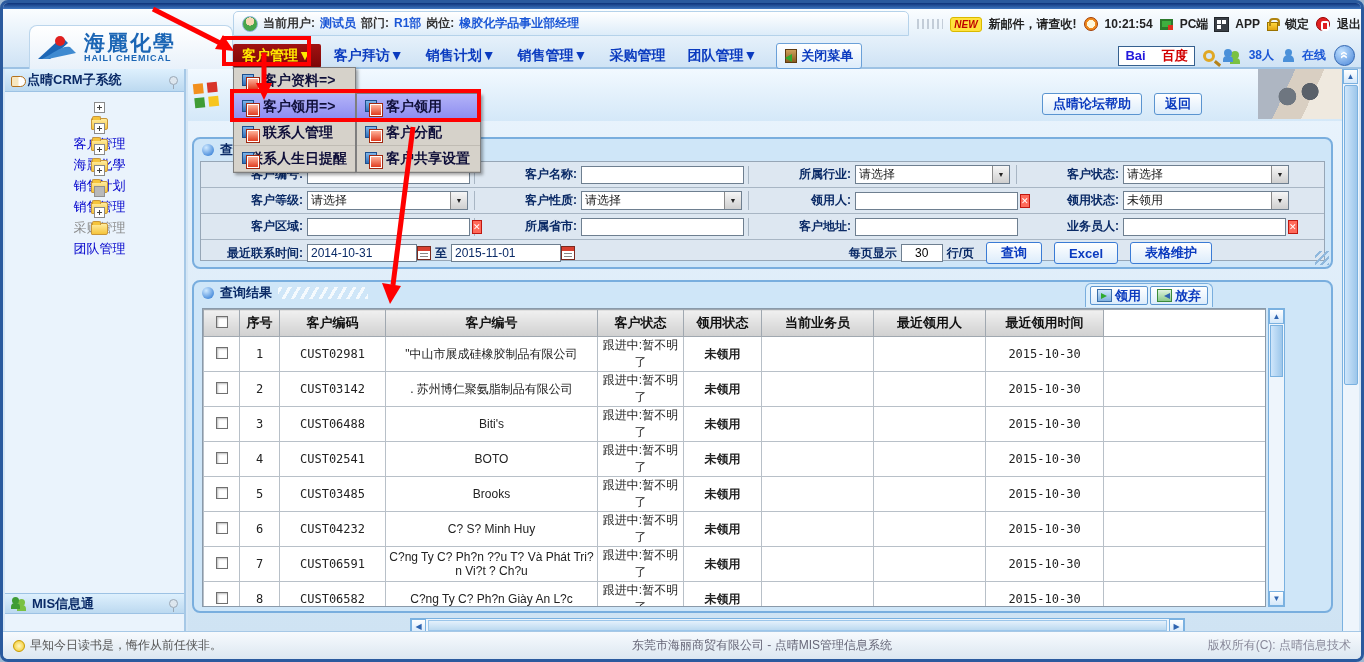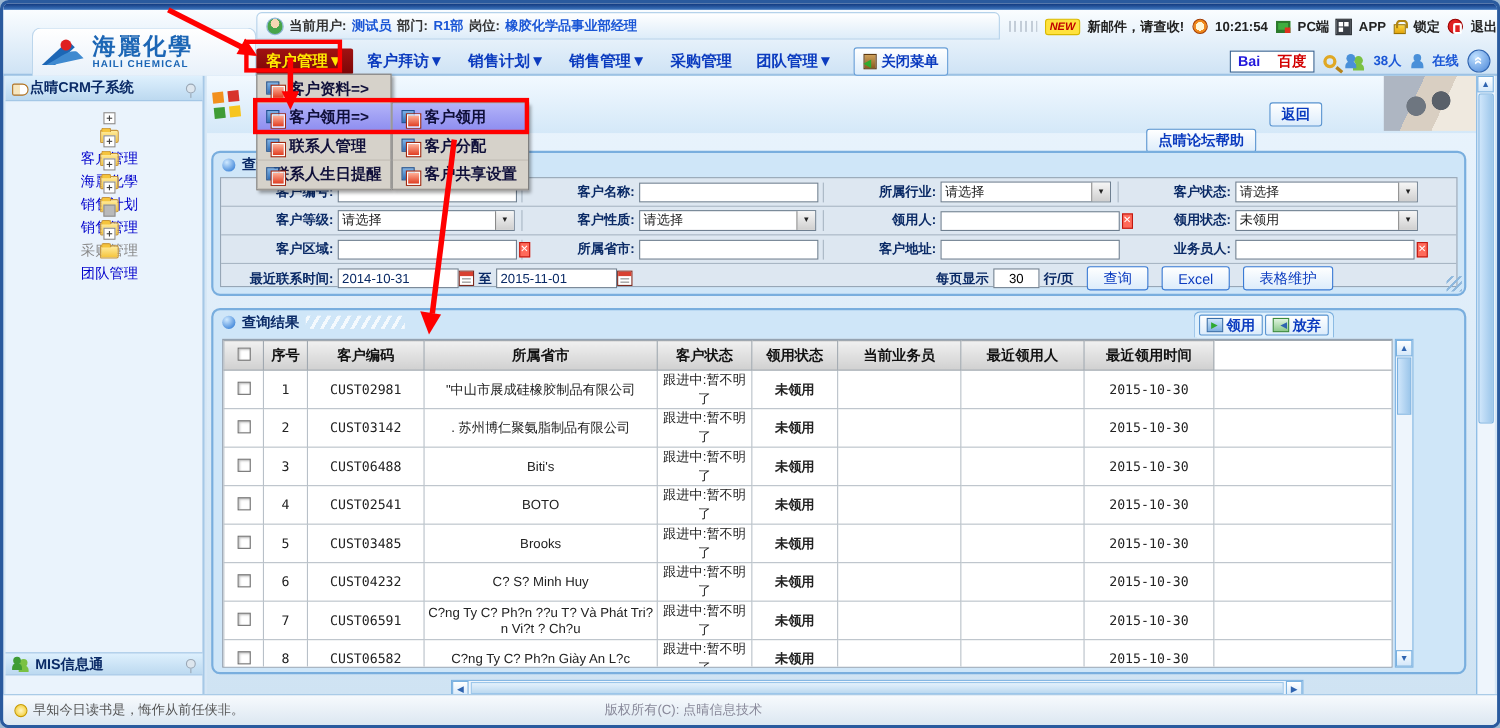--- a/index.html
+++ b/index.html
@@ -126,21 +126,21 @@
     background:linear-gradient(#eaf4fd,#cfe3f3); overflow:hidden;}
   .band { position:absolute; left:0; top:0; right:17px; height:52px;
     background:linear-gradient(#f2f9ff,#d4e8f8); }
   .photo { position:absolute; right:0; top:0; width:84px; height:50px;
     background: radial-gradient(circle at 35% 55%, #6e7680 0 14%, transparent 15%),
                 radial-gradient(circle at 62% 45%, #596069 0 14%, transparent 15%),
                 linear-gradient(115deg,#aeb6c2 0 35%, #d9cfc2 35% 62%, #efe9df 62%); }
   .band-btn { position:absolute; top:24px; height:22px; background:linear-gradient(#ffffff,#dcecfb);
     border:1px solid #5a94d0; border-radius:3px; color:#0b3bbf; font-weight:bold; font-size:13px;
     display:flex; align-items:center; padding:0 10px; cursor:pointer;}
-  .help-btn { right:200px;margin-top:24px; }
+  .help-btn { right:200px; }
   .back-btn { right:140px; }
 
   .right-scroll { position:absolute; right:0; top:0; width:17px; bottom:0;
     background:#eef5fc; border-left:1px solid #7ab1e0;}
   .scroll-btn { width:15px; height:15px; background:linear-gradient(#ffffff,#d4e8fa); border:1px solid #7ab1e0;
     color:#2f64b0; font-size:8px; display:flex; align-items:center; justify-content:center; cursor:pointer;}
   .scroll-btn.up::after { content:"\25B2"; } .scroll-btn.down::after { content:"\25BC"; }
   .scroll-btn.left::after { content:"\25C0"; } .scroll-btn.right::after { content:"\25B6"; }
   .right-scroll .thumb { position:absolute; left:1px; top:16px; width:14px; height:300px;
     background:linear-gradient(90deg,#cfe6fb,#9cc6ea); border:1px solid #7ab1e0; border-radius:2px;}
@@ -161,21 +161,21 @@
   .fcell { width:168px; display:flex; align-items:center; gap:2px; padding-right:6px;}
   .fcell.sep { border-right:1px solid #a8b6c4; }
   .tinput { height:18px; background:#fff; border:1px solid #6e7f90; flex:1; font-size:12px; padding:0 3px; color:#0a2a66;}
   .sel { height:19px; background:#fff; border:1px solid #6e7f90; flex:1; display:flex; align-items:center;}
   .sel .selval { flex:1; padding:0 3px; color:#222; }
   .selbtn { width:17px; align-self:stretch; background:linear-gradient(#f6f6f6,#cfcfcf); border-left:1px solid #8a8a8a; display:flex; align-items:center; justify-content:center; font-size:7px; color:#222; cursor:pointer;}
   .selbtn::after { content:"\25BC"; }
   .dinput { width:110px; height:18px; background:#fff; border:1px solid #6e7f90; font-size:12px; padding:0 3px; color:#0a2a66;}
   .pp-input { width:42px; height:18px; background:#fff; border:1px solid #6e7f90; text-align:center; font-size:12px;}
   .form-btn { height:22px; background:linear-gradient(#ffffff,#dcecfb); border:1px solid #3a7bd5; border-radius:3px;
-    color:#0b3bbf; font-weight:normal; font-size:13px; padding:0 14px; margin-left:12px; cursor:pointer;}
+    color:#0b3bbf; font-weight:bold; font-size:13px; padding:0 14px; margin-left:12px; cursor:pointer;}
 
   .results-panel { left:4px; top:211px; width:1141px; height:333px; }
   .res-tab { position:absolute; right:118px; top:1px; height:24px; display:flex; gap:2px; align-items:center;
     background:#dff0fc; border:1px solid #79aede; border-bottom:none; border-radius:6px 6px 0 0; padding:0 4px; z-index:3;}
   .res-btn { display:flex; align-items:center; gap:3px; height:19px; background:linear-gradient(#ffffff,#dcecfb);
     border:1px solid #5a94d0; border-radius:2px; color:#0b3bbf; font-weight:bold; font-size:13px; padding:0 6px; cursor:pointer;}
 
   .tbl-wrap { position:absolute; left:8px; top:26px; width:1064px; bottom:4px; overflow:hidden; background:#fff; border:1px solid #8a9aaa;}
   table.res { border-collapse:collapse; width:1062px; table-layout:fixed; }
   table.res th { background:linear-gradient(#f0f0f0,#d0d0d0); border:1px solid #a0a8b0; color:#111;
@@ -475,21 +475,21 @@
               <col style="width:112px">
               <col style="width:112px">
             <col style="width:118px">
               <col style="width:162px">
           </colgroup>
           <thead>
             <tr>
               <th><span class="cbx"></span></th>
               <th>序号</th>
               <th>客户编码</th>
-              <th>所属省市</th>
+              <th>客户编号</th>
               <th>客户状态</th>
               <th>领用状态</th>
               <th>当前业务员</th>
               <th>最近领用人</th>
               <th>最近领用时间</th>
               <th class="blank"></th>
             </tr>
           </thead>
           <tbody id="res-body">
               <tr>
@@ -603,20 +603,21 @@
       <div class="thumb"></div>
       <div class="scroll-btn right"></div>
     </div>
   </div>
 
   <div class="footer">
     <span class="left">
       <span class="icn bulb-icn"></span>
       <span>早知今日读书是，悔作从前任侠非。</span>
     </span>
+    <span class="center">东莞市海丽商贸有限公司  -  点晴MIS管理信息系统</span>
     <span class="right">版权所有(C): 点晴信息技术</span>
   </div>
 
   <div class="ddmenu menu1">
     <div class="dd-item">
       <span class="icn win-icn"></span>
       <span>客户资料=&gt;</span>
     </div>
     <div class="dd-item hl">
       <span class="icn win-icn"></span>

